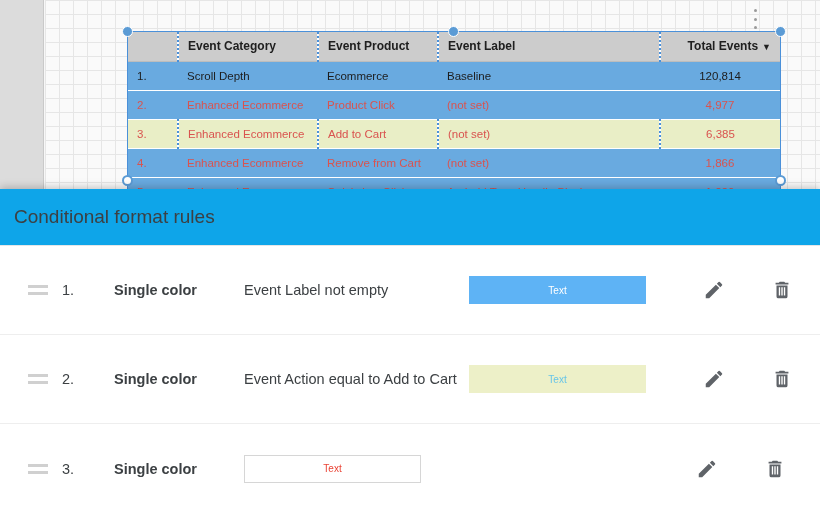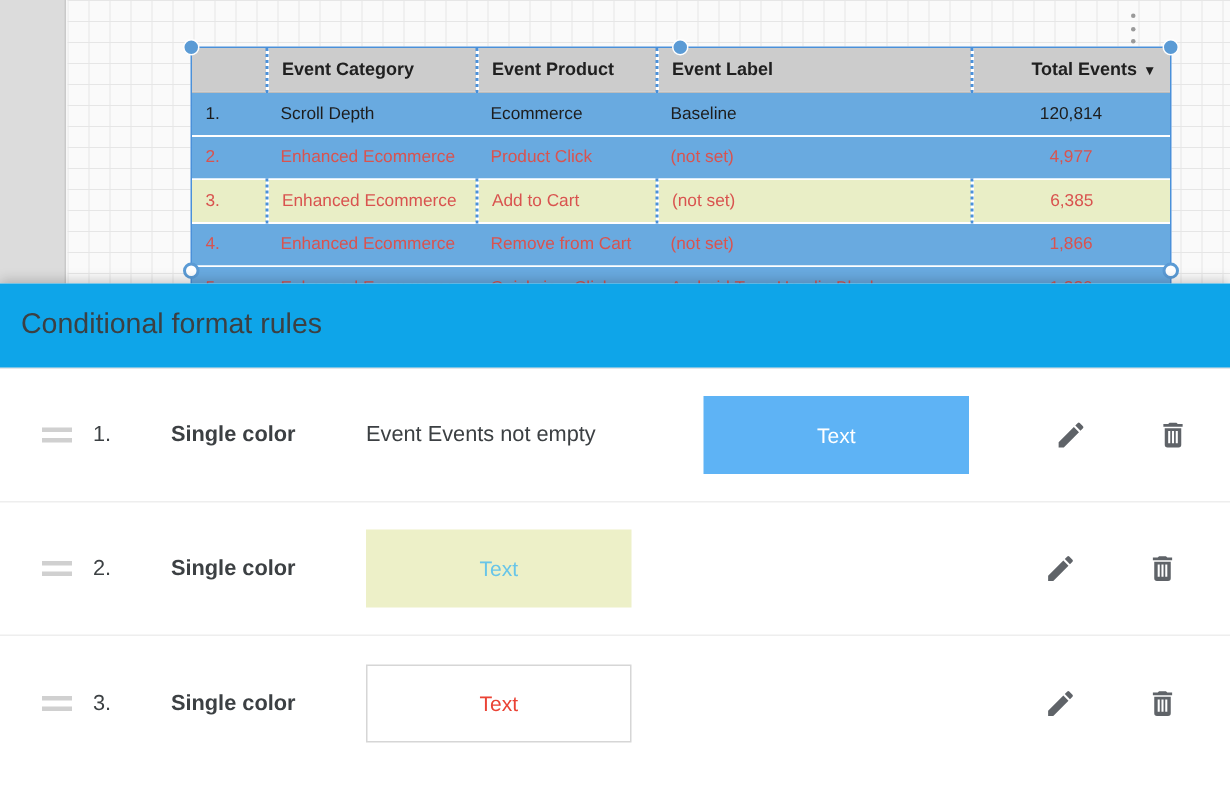--- a/index.html
+++ b/index.html
@@ -100,23 +100,23 @@
     display: flex; flex-direction: column; gap: 4px; justify-content: center;
   }
   .drag-handle i { display: block; width: 20px; height: 3px; background: #d0d0d0; }
 
   .rule-index { flex: 0 0 52px; font-size: 14.5px; color: #3c4043; }
   .rule-type  { flex: 0 0 130px; font-size: 14.5px; color: #3c4043; font-weight: bold; }
   .rule-cond  { flex: 0 0 225px; font-size: 14.5px; color: #3c4043; line-height: 20px; padding-right: 10px; }
 
   .swatch-wrap { flex: 0 0 232px; display: flex; justify-content: flex-start; }
   .swatch {
-    width: 177px; height: 52px;
+    width: 177px; height: 28px;
     display: flex; align-items: center; justify-content: center;
-    font-size: 14px;
+    font-size: 10px;
   }
   .swatch.outlined { border: 1px solid #d6d6d6; background: #ffffff; }
 
   .actions { flex: 1; display: flex; align-items: center; justify-content: flex-end; gap: 42px; padding-right: 16px; }
   .icon-btn { width: 26px; height: 26px; display: flex; align-items: center; justify-content: center; cursor: pointer; }
   .icon-btn svg { display: block; }
 </style>
 </head>
 <body>
 
@@ -134,21 +134,21 @@
   </div>
 
   <div class="table-widget">
     <table class="tbl">
       <thead>
         <tr>
           <th style="width:50px"></th>
           <th class="col-sep" style="width:140px">Event Category</th>
           <th class="col-sep" style="width:120px">Event Product</th>
           <th class="col-sep">Event Label</th>
-          <th class="num col-sep" style="width:132px">
+          <th class="num col-sep" style="width:120px">
             <span>Total Events</span><span class="caret">▼</span>
           </th>
         </tr>
       </thead>
       <tbody>
         <tr class="plain">
           <td class="idx">1.</td>
           <td>Scroll Depth</td>
           <td>Ecommerce</td>
           <td>Baseline</td>
@@ -199,21 +199,21 @@
 
     <div class="rules">
 
       <div class="rule-row">
         <div class="drag-handle">
           <i></i>
           <i></i>
         </div>
         <div class="rule-index">1.</div>
         <div class="rule-type">Single color</div>
-        <div class="rule-cond">Event Events not empty</div>
+        <div class="rule-cond">Event Label not empty</div>
         <div class="swatch-wrap">
           <div class="swatch" style="background:#5eb3f5; color:#ffffff;">Text</div>
         </div>
         <div class="actions">
           <div class="icon-btn">
             <svg width="22" height="22" viewBox="0 0 24 24">
                 <path d="M3 17.25V21h3.75L17.81 9.94l-3.75-3.75L3 17.25zM20.71 7.04a1 1 0 0 0 0-1.41l-2.34-2.34a1 1 0 0 0-1.41 0l-1.83 1.83 3.75 3.75 1.83-1.83z" fill="#5f6368"></path>
               </svg>
           </div>
           <div class="icon-btn">
@@ -224,20 +224,21 @@
         </div>
       </div>
 
       <div class="rule-row">
         <div class="drag-handle">
           <i></i>
           <i></i>
         </div>
         <div class="rule-index">2.</div>
         <div class="rule-type">Single color</div>
+        <div class="rule-cond">Event Action equal to Add to Cart</div>
         <div class="swatch-wrap">
           <div class="swatch" style="background:#edf0c8; color:#68c5e8;">Text</div>
         </div>
         <div class="actions">
           <div class="icon-btn">
             <svg width="22" height="22" viewBox="0 0 24 24">
                 <path d="M3 17.25V21h3.75L17.81 9.94l-3.75-3.75L3 17.25zM20.71 7.04a1 1 0 0 0 0-1.41l-2.34-2.34a1 1 0 0 0-1.41 0l-1.83 1.83 3.75 3.75 1.83-1.83z" fill="#5f6368"></path>
               </svg>
           </div>
           <div class="icon-btn">

